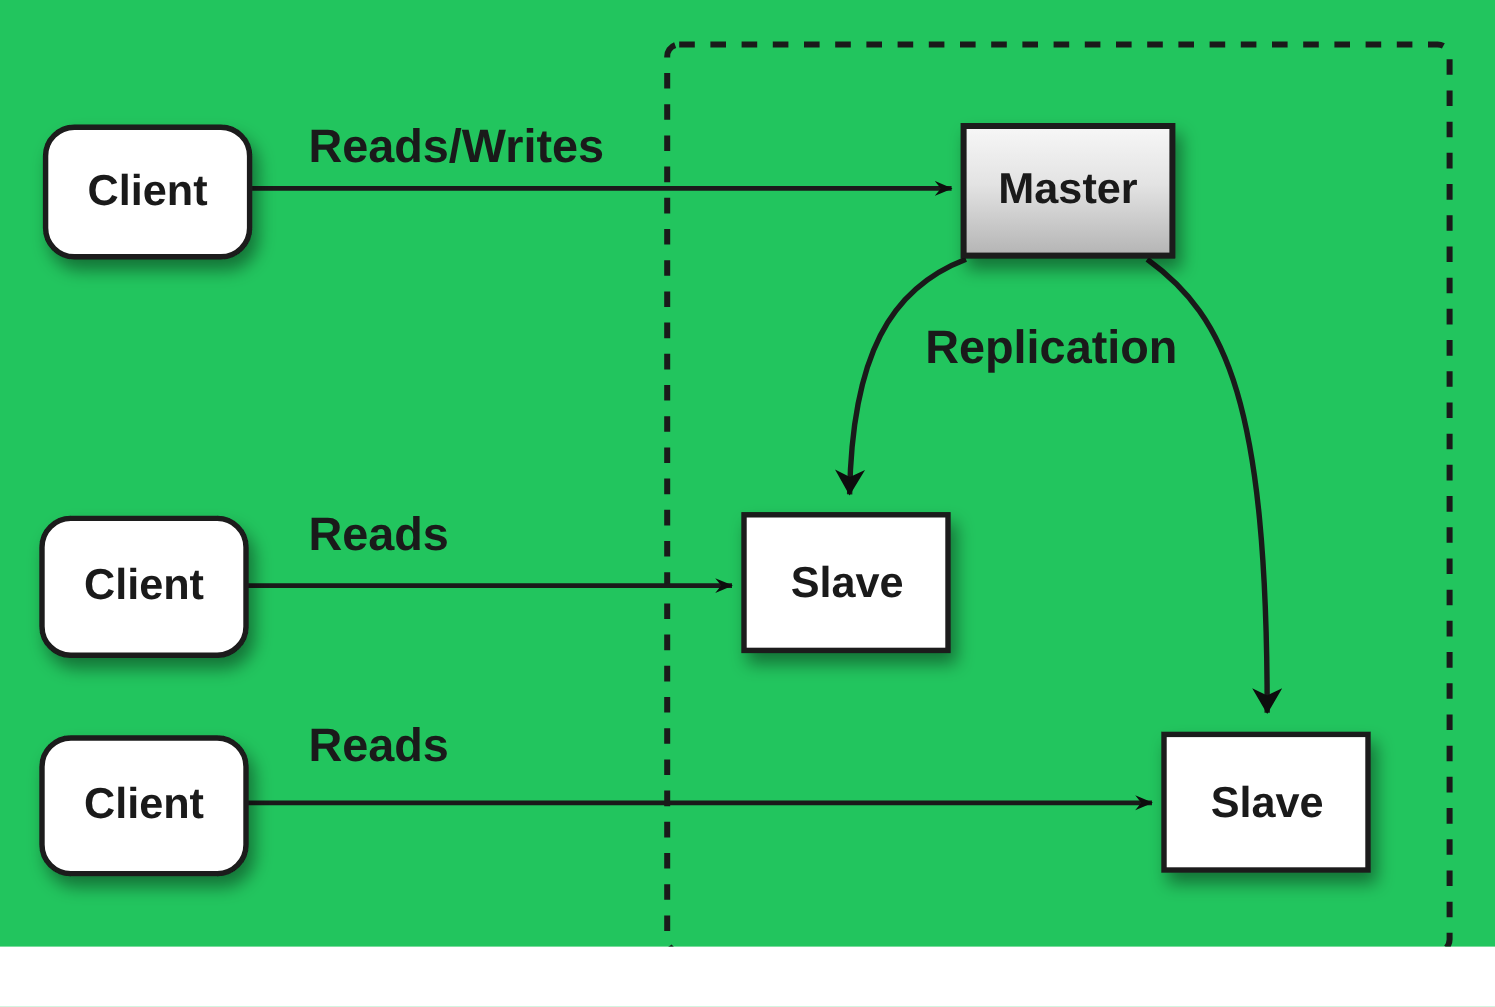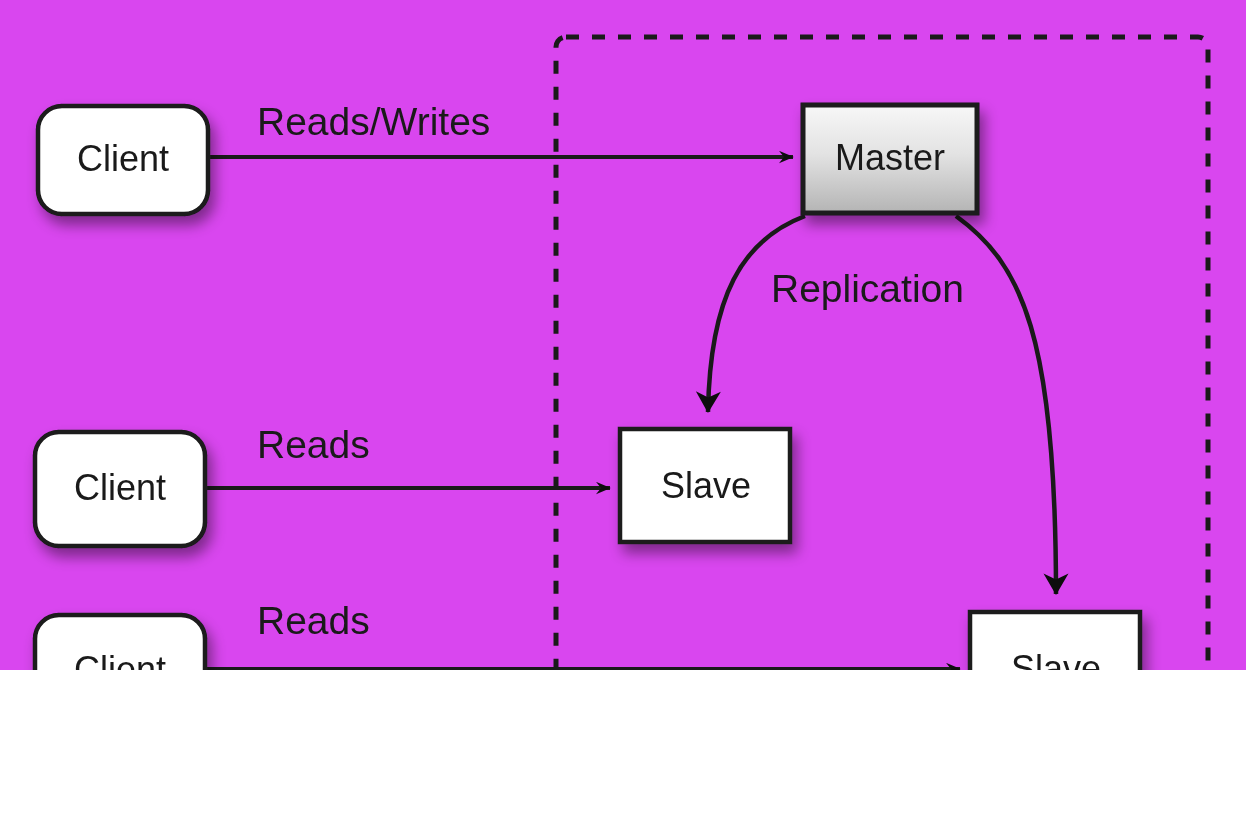--- a/index.html
+++ b/index.html
@@ -7,23 +7,24 @@
     margin: 0;
     padding: 0;
     background: #ffffff;
   }
   body {
     font-family: "Liberation Sans", sans-serif;
   }
   #diagram-root {
     position: relative;
     width: 1246px;
-    height: 670px;
-    background: #d946ef;
+    height: 789px;
+    background: #22c55e;
     overflow: hidden;
+    font-weight: bold;
   }
   #diagram-svg {
     position: absolute;
     left: 0;
     top: 0;
     width: 1246px;
     height: 839px;
   }
   .node-label {
     font-family: "Liberation Sans", sans-serif;

